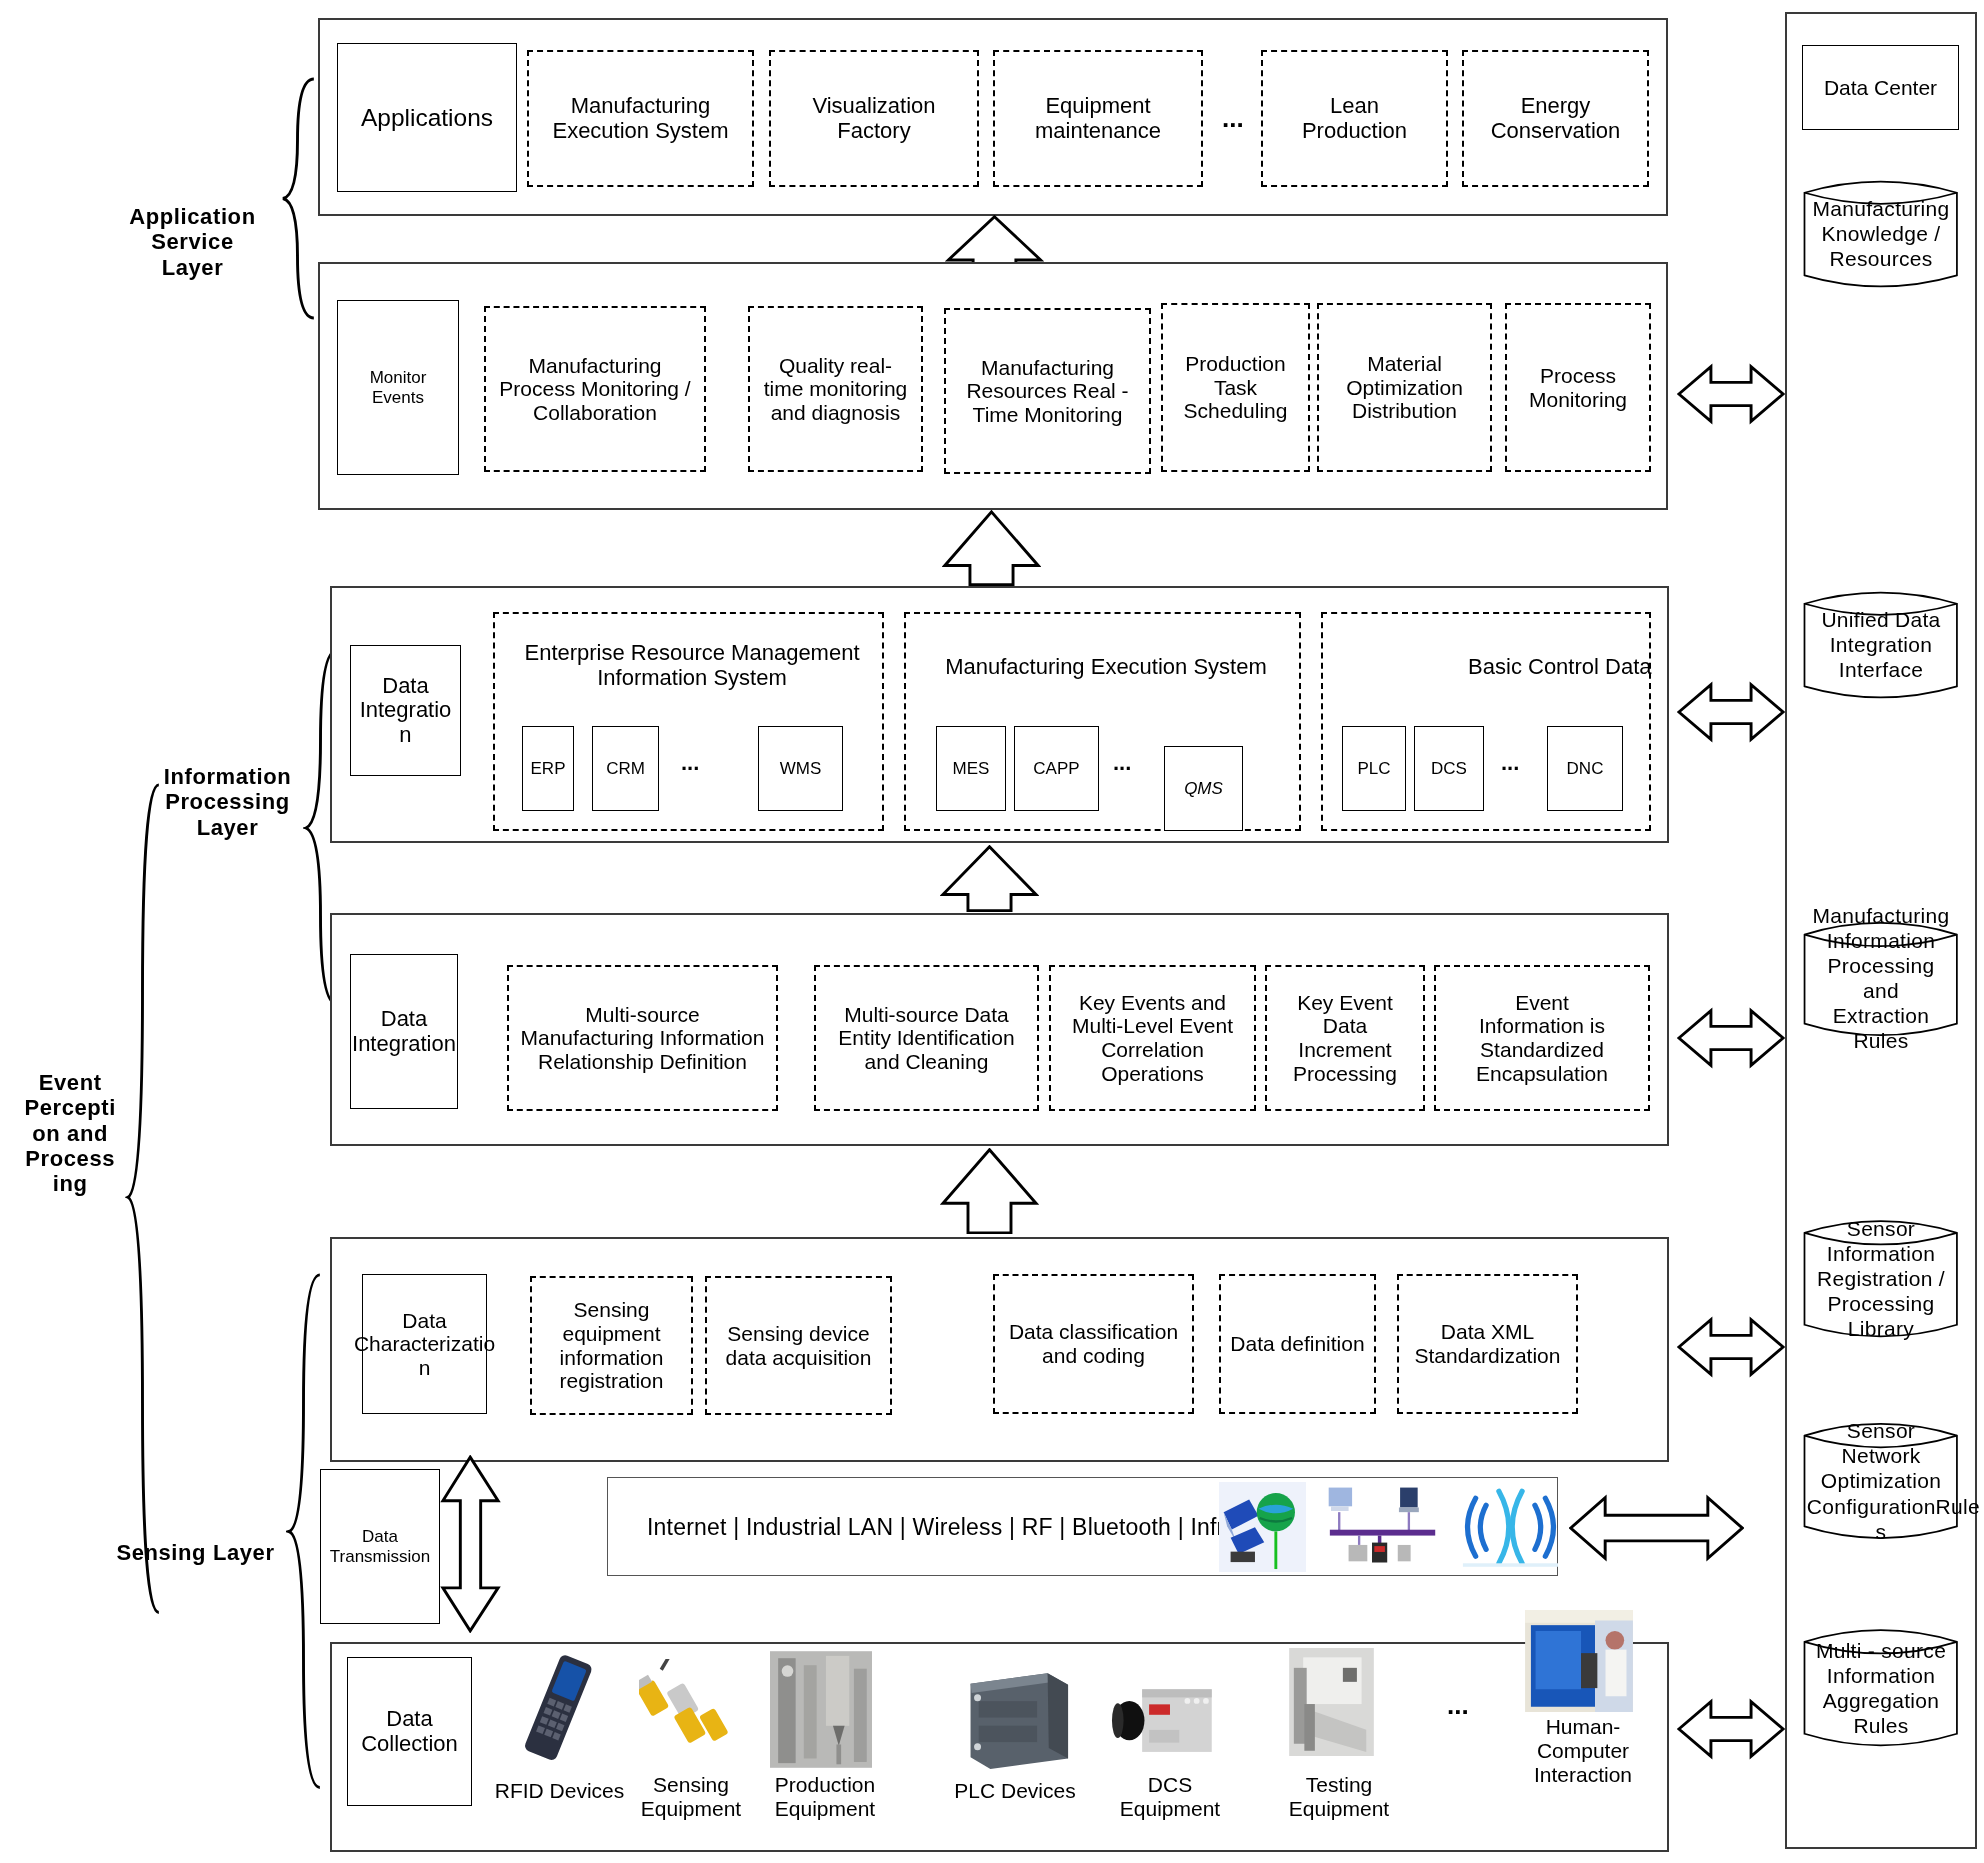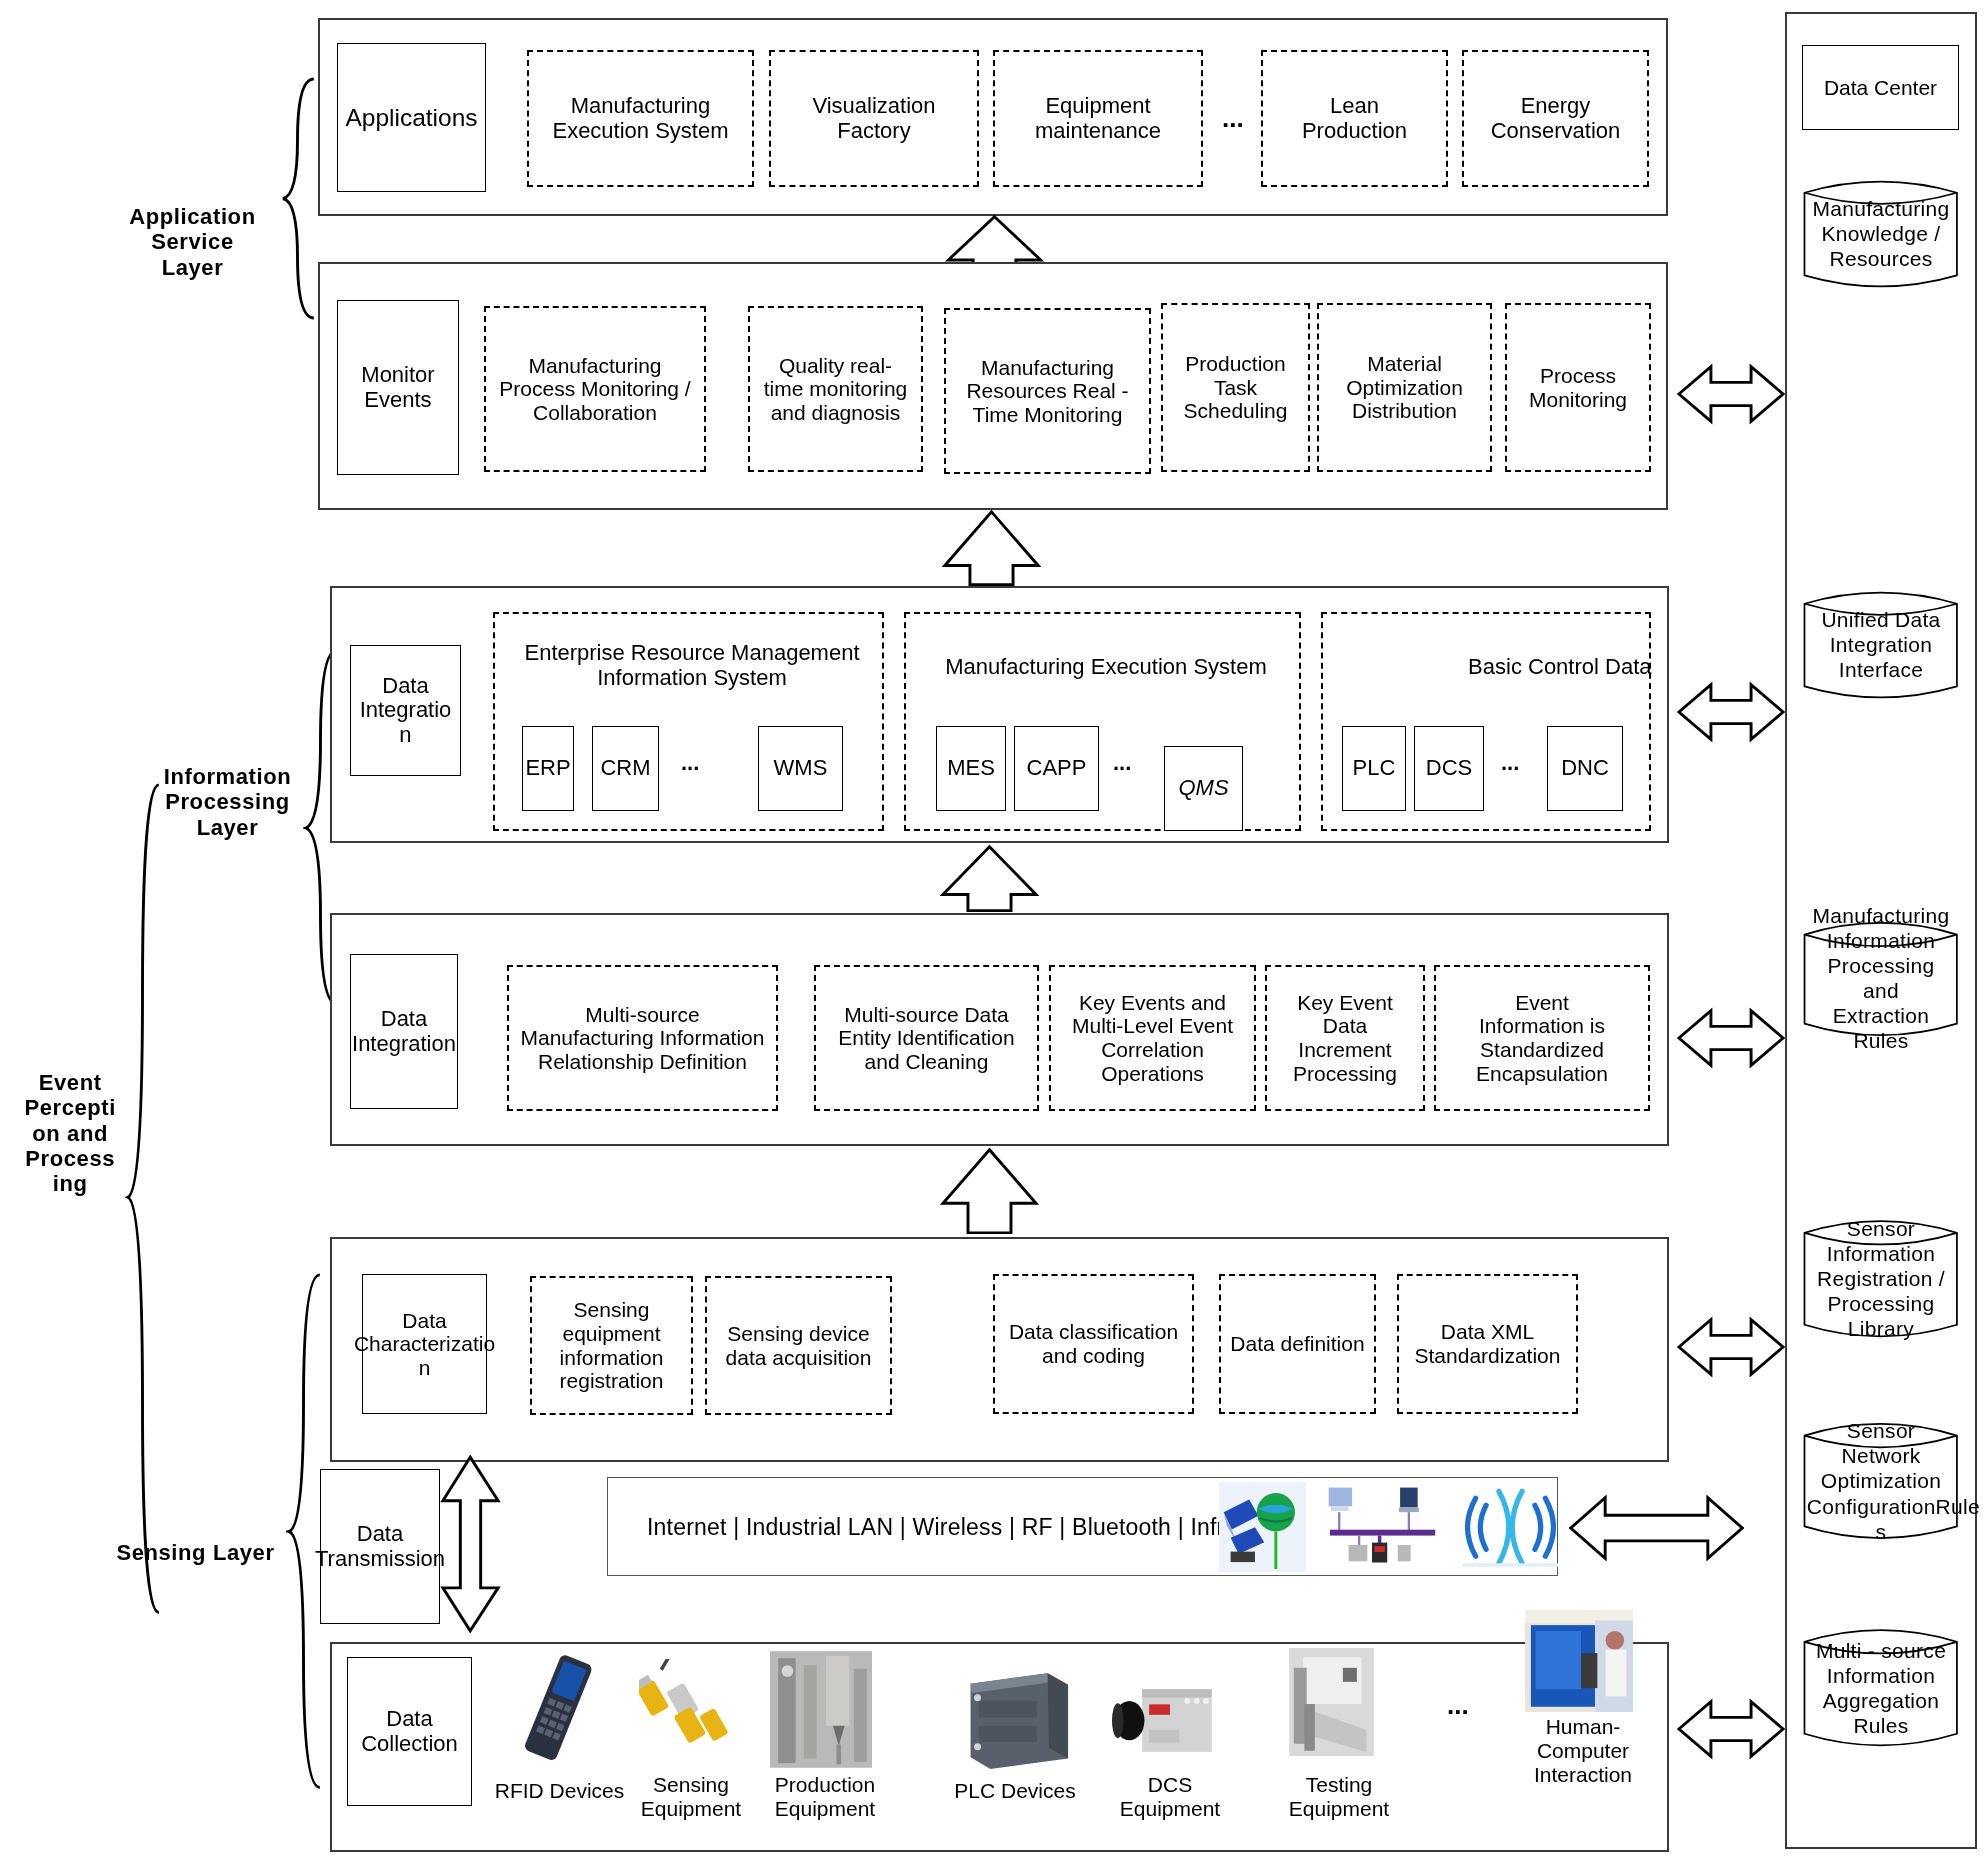--- a/index.html
+++ b/index.html
@@ -11,21 +11,21 @@
   .solidbox{position:absolute;border:1.7px solid #000;background:#fff;box-sizing:border-box;
             display:flex;align-items:center;justify-content:center;text-align:center;}
   .dashbox{position:absolute;border:2.3px dashed #000;background:#fff;box-sizing:border-box;
             display:flex;align-items:center;justify-content:center;text-align:center;}
   .panel{position:absolute;border:2.3px solid #3a3a3a;background:#fff;box-sizing:border-box;}
   .thinpanel{position:absolute;border:1.7px solid #555;background:#fff;box-sizing:border-box;}
 
   .lbl{line-height:1.12;padding:2.3px 3.5px;}
   .f36{font-size:21px;}
   .f38{font-size:22px;}
-  .f40{font-size:22px;}
+  .f40{font-size:17px;}
   .f42{font-size:24.5px;}
 
   
   .cyl{position:absolute;}
   .cyl svg{position:absolute;left:0;top:0;}
   .cyl .cyltext{position:absolute;left:0;right:0;top:50%;transform:translateY(-50%);
                 text-align:center;font-size:21px;line-height:1.2;letter-spacing:0.3px;
                 padding:0 5.8px;box-sizing:border-box;}
 
   
@@ -66,21 +66,21 @@
   </svg>
   <svg class="brace" style="left:125px;top:782px;" width="35" height="834" viewBox="0 0 60 1430">
     <path d="M58 5 Q30 5 30 360 Q30 700 5 712 Q30 724 30 1065 Q30 1424 58 1424" fill="none" stroke="#000" stroke-width="5"></path>
   </svg>
   <svg class="brace" style="left:286px;top:1272px;" width="35" height="519" viewBox="0 0 60 890">
     <path d="M58 5 Q30 5 30 225 Q30 438 5 445 Q30 452 30 665 Q30 884 58 884" fill="none" stroke="#000" stroke-width="5"></path>
   </svg>
 
   <div class="panel" style="left:318px;top:17.5px;width:1350px;height:198px;"></div>
 
-  <div class="solidbox lbl f42" style="left:337px;top:43px;width:149px;height:149px;">Applications</div>
+  <div class="solidbox lbl f42" style="left:337px;top:43px;width:180px;height:149px;">Applications</div>
 
   <div class="dashbox lbl f38" style="left:527px;top:50px;width:227px;height:137px;">Manufacturing<br>Execution System</div>
   <div class="dashbox lbl f38" style="left:769px;top:50px;width:210px;height:137px;">Visualization<br>Factory</div>
   <div class="dashbox lbl f38" style="left:993px;top:50px;width:210px;height:137px;">Equipment<br>maintenance</div>
   <div class="dots" style="left:1222px;top:105px;">...</div>
   <div class="dashbox lbl f38" style="left:1261px;top:50px;width:187px;height:137px;">Lean<br>Production</div>
   <div class="dashbox lbl f38" style="left:1462px;top:50px;width:187px;height:137px;">Energy<br>Conservation</div>
 
   <svg class="arrow" style="left:945px;top:215px;" width="99" height="52" viewBox="0 0 170 90">
     <path d="M85 3 L165 78 L122 78 L122 90 L48 90 L48 78 L5 78 Z" fill="#fff" stroke="#000" stroke-width="5"></path>

